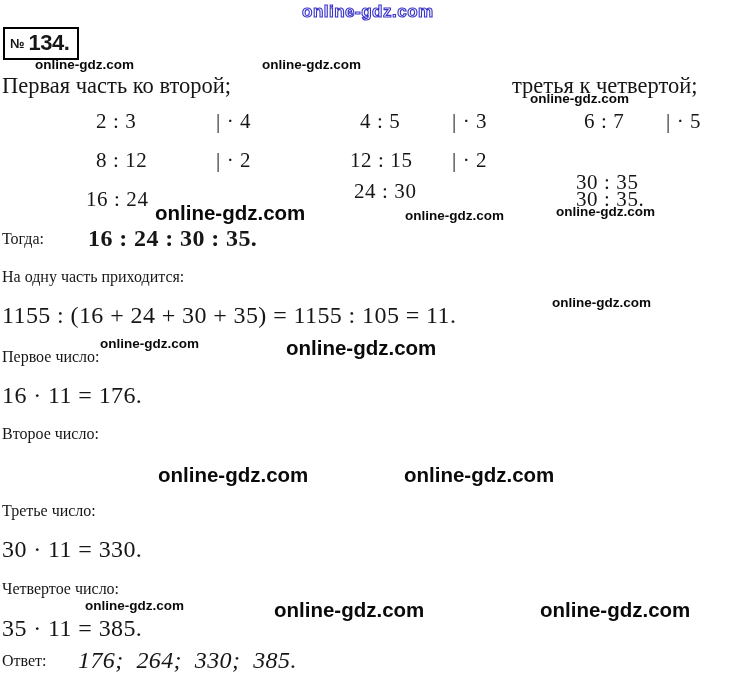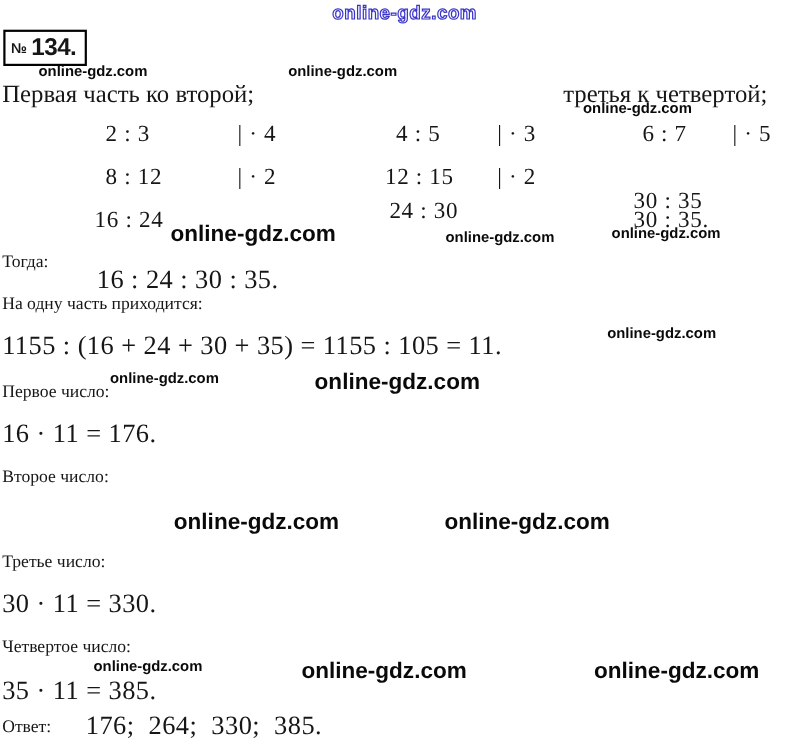--- a/index.html
+++ b/index.html
@@ -69,29 +69,29 @@
   <div class="cell" style="left:350px; top:148px;">12 : 15</div>
   <div class="cell" style="left:452px; top:148px;">| · 2</div>
   <div class="cell" style="left:354px; top:179px;">24 : 30</div>
 
   <div class="cell" style="left:584px; top:109px;">6 : 7</div>
   <div class="cell" style="left:666px; top:109px;">| · 5</div>
   <div class="cell" style="left:576px; top:148px;margin-top:22px;">30 : 35</div>
   <div class="cell" style="left:576px; top:187px;">30 : 35.</div>
 
   <div class="line" style="top:226px; left:2px;">Тогда:</div>
-  <div class="line math" style="top:242px; left:88px;">16 : 24 : 30 : 35.</div>
+  <div class="line math" style="top:225px; left:88px;font-weight:bold;">16 : 24 : 30 : 35.</div>
 
   <div class="line" style="top:264px; left:2px;">На одну часть приходится:</div>
   <div class="line math" style="top:302px; left:2px;">1155 : (16 + 24 + 30 + 35) = 1155 : 105 = 11.</div>
 
   <div class="line" style="top:344px; left:2px;">Первое число:</div>
   <div class="line math" style="top:382px; left:2px;">16 · 11 = 176.</div>
   <div class="line" style="top:421px; left:2px;">Второе число:</div>
   <div class="line" style="top:498px; left:2px;">Третье число:</div>
   <div class="line math" style="top:536px; left:2px;">30 · 11 = 330.</div>
   <div class="line" style="top:576px; left:2px;">Четвертое число:</div>
   <div class="line math" style="top:615px; left:2px;">35 · 11 = 385.</div>
 
   <div class="line" style="top:648px; left:2px;">Ответ:</div>
-  <div class="line math" style="top:647px; left:78px;">176;  264;  330;  385.</div>
+  <div class="line math" style="top:647px; left:78px;font-style:italic;">176;  264;  330;  385.</div>
 
 </div>
 
 </body></html>

